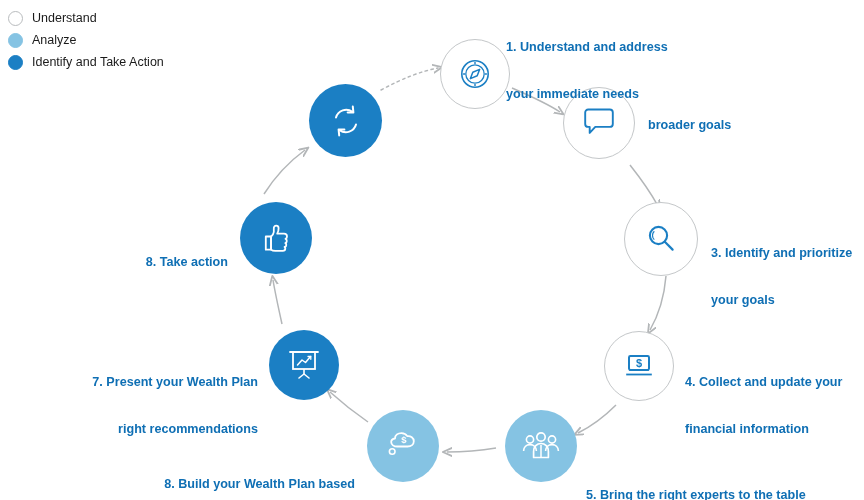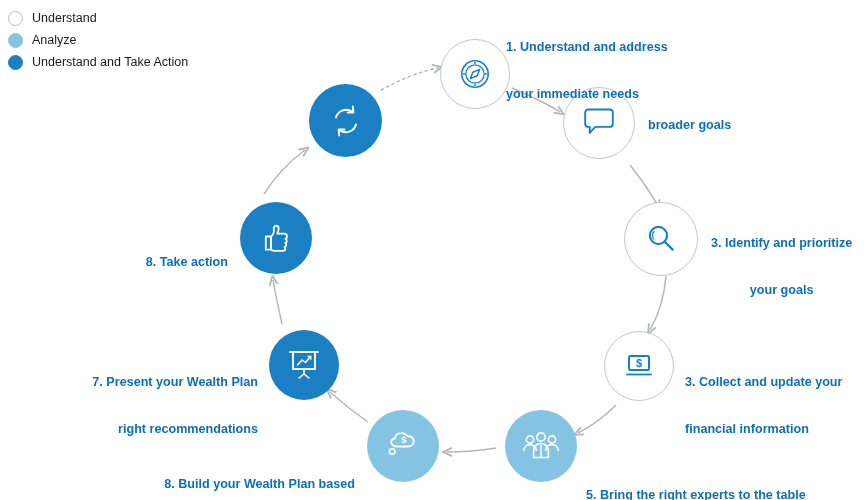--- a/index.html
+++ b/index.html
@@ -56,21 +56,21 @@
     <div class="legend-row">
       <span class="legend-dot understand"></span>
       <span class="legend-label">Understand</span>
     </div>
     <div class="legend-row">
       <span class="legend-dot analyze"></span>
       <span class="legend-label">Analyze</span>
     </div>
     <div class="legend-row">
       <span class="legend-dot challenge"></span>
-      <span class="legend-label">Understand and Take Action</span>
+      <span class="legend-label">Identify and Take Action</span>
     </div>
   </div>
 
   <svg class="arrows" viewBox="0 0 864 500">
     <defs>
       <marker id="ah" markerWidth="7" markerHeight="7" refX="3.4" refY="3" orient="auto">
         <path d="M0,0.3 L6.2,3 L0,5.7" fill="none" stroke="#b3b6b8" stroke-width="1.2" stroke-linecap="round" stroke-linejoin="round"></path>
       </marker>
     </defs>
 
@@ -201,27 +201,27 @@
 
   <div class="lbl right" style="left:506px;top:9px;">
     <div>1. Understand and address</div>
     <div>your immediate needs</div>
   </div>
 
   <div class="lbl right" style="left:648px;top:87px;">
     <div>broader goals</div>
   </div>
 
-  <div class="lbl right" style="left:711px;top:205px;text-align:center;">
+  <div class="lbl right" style="left:711px;top:215px;">
     <div>3. Identify and prioritize</div>
     <div>your goals</div>
   </div>
 
   <div class="lbl right" style="left:685px;top:344px;">
-    <div>3. Collect and update your</div>
+    <div>4. Collect and update your</div>
     <div>financial information</div>
   </div>
 
   <div class="lbl right" style="left:586px;top:457px;">
     <div>5. Bring the right experts to the table</div>
     
   </div>
 
   <div class="lbl left" style="left:0px;top:446px;width:355px;">
     <div>8. Build your Wealth Plan based</div>

